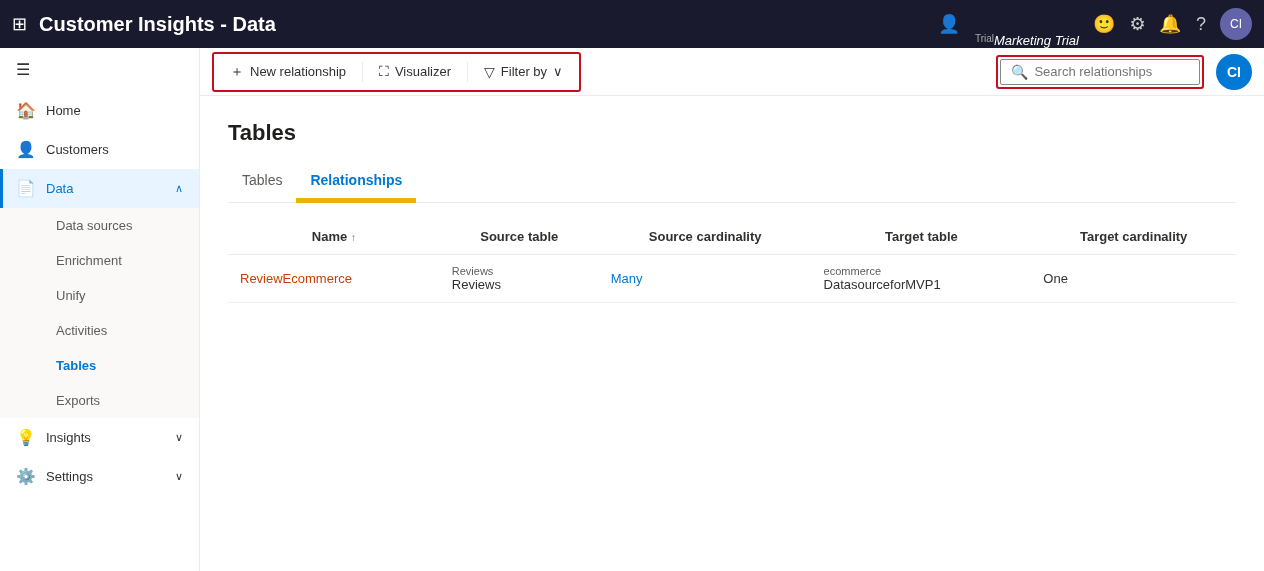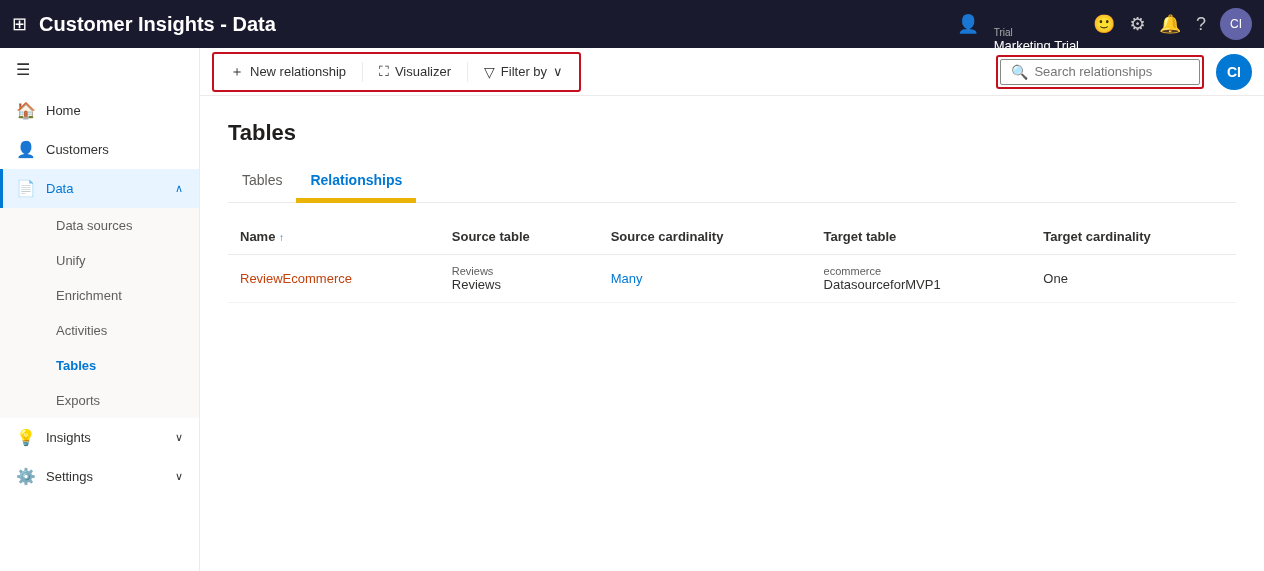--- a/index.html
+++ b/index.html
@@ -11,23 +11,23 @@
       height: 48px;
       display: flex;
       align-items: center;
       padding: 0 12px;
       gap: 12px;
       flex-shrink: 0;
     }
     .topnav-grid-icon { color: #fff; font-size: 18px; cursor: pointer; }
     .topnav-title { color: #fff; font-size: 20px; font-weight: 600; flex: 1; }
     .topnav-right { display: flex; align-items: center; gap: 14px; }
-    .topnav-trial-block { display: flex; flex-direction: column; align-items: flex-start; margin-top: 32px; }
+    .topnav-trial-block { display: flex; align-items: flex-start; margin-top: 32px; }
     .topnav-trial-label { color: #aaa; font-size: 10px; }
-    .topnav-trial-name { color: #fff; font-size: 13px; font-weight: 500; }
+    .topnav-trial-name { color: #fff; font-size: 13px; font-weight: 500; font-style: italic; }
     .topnav-icon { color: #ccc; font-size: 18px; cursor: pointer; }
     .topnav-avatar {
       width: 32px; height: 32px; border-radius: 50%;
       background: #6264a7; color: #fff; font-size: 12px;
       display: flex; align-items: center; justify-content: center; cursor: pointer;
     }
 
     
     .main-layout { display: flex; flex: 1; overflow: hidden; }
 
@@ -138,21 +138,21 @@
       font-size: 14px;
       color: #605e5c;
       border-bottom: 2px solid transparent;
       margin-bottom: -1px;
     }
     .tab.active { color: #0078d4; border-bottom: 5px solid #eab308; font-weight: 600; }
 
     
     .data-table { width: 100%; border-collapse: collapse; margin-top: 16px; }
     .data-table th {
-      text-align: left;
+      text-align: center;
       padding: 10px 12px;
       font-size: 13px;
       font-weight: 600;
       color: #323130;
       border-bottom: 1px solid #edebe9;
     }
     .data-table td {
       padding: 10px 12px;
       font-size: 13px;
       color: #323130;
@@ -203,24 +203,24 @@
       <span class="icon">📄</span>
       <span>Data</span>
       <span class="chevron">∧</span>
     </div>
 
     <div class="sidebar-sub">
       <div class="sidebar-item">
         <span>Data sources</span>
       </div>
       <div class="sidebar-item">
+        <span>Enrichment</span>
+      </div>
+      <div class="sidebar-item">
         <span>Unify</span>
-      </div>
-      <div class="sidebar-item">
-        <span>Enrichment</span>
       </div>
       <div class="sidebar-item">
         <span>Activities</span>
       </div>
       <div class="sidebar-item active">
         <span>Tables</span>
       </div>
       <div class="sidebar-item">
         <span>Exports</span>
       </div>

